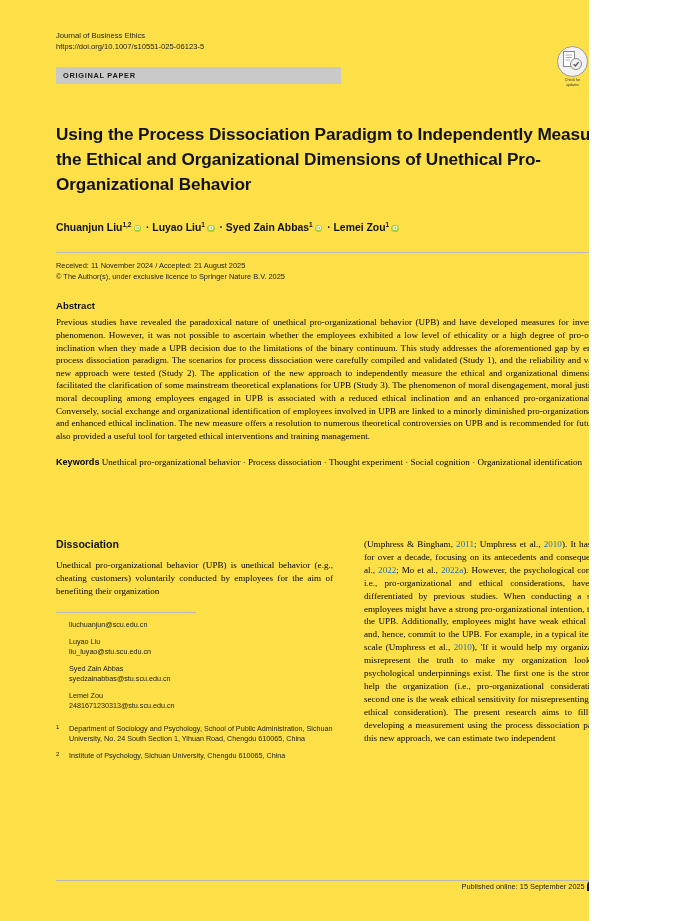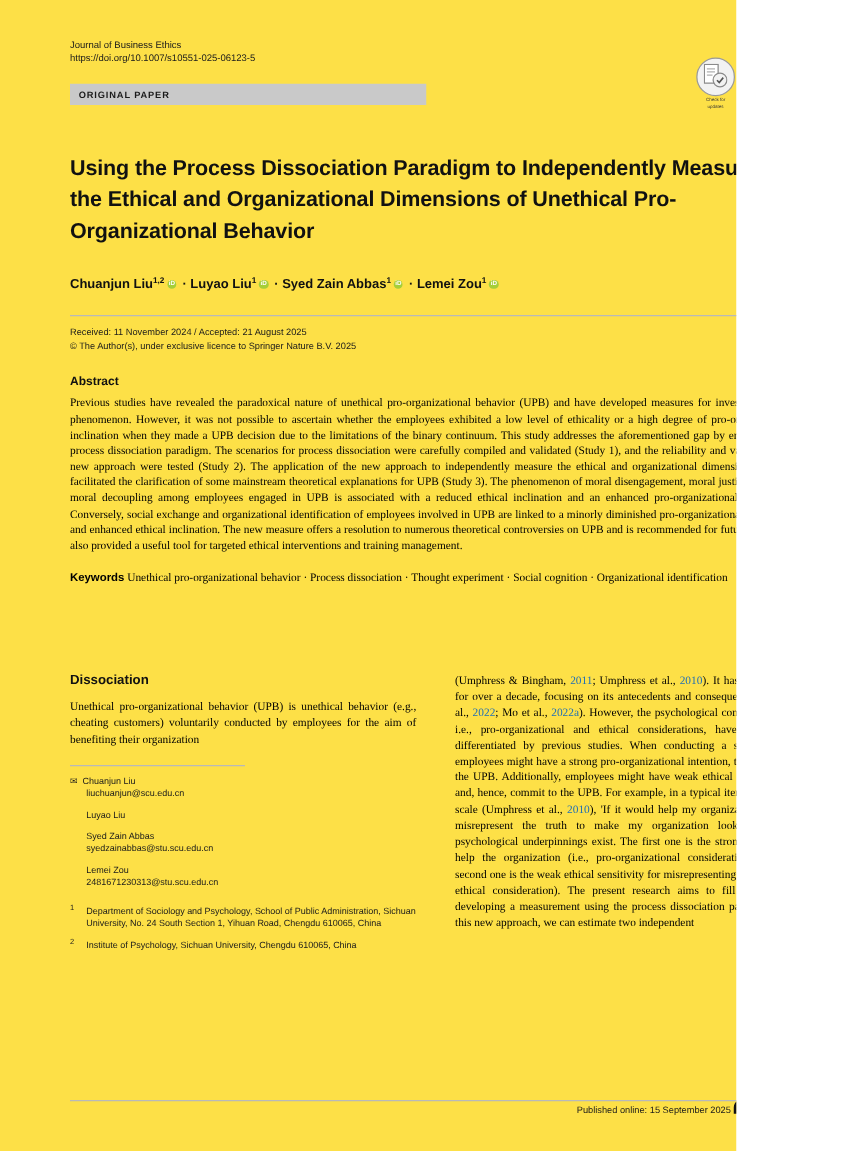--- a/index.html
+++ b/index.html
@@ -328,25 +328,25 @@
   <div class="cols">
 
     <div class="col col-left">
       <h2 class="intro">Dissociation</h2>
       <p class="body">Unethical pro-organizational behavior (UPB) is unethical behavior (e.g., cheating customers) voluntarily conducted by employees for the aim of benefiting their organization</p>
 
       <hr class="corr-rule">
 
       <div class="corr">
         <div class="corr-block">
-          <div class="corr-name"><span class="env">✉</span><span>Chuanjun Liu</span></div>
           <div class="corr-mail" style="padding-left:13px">liuchuanjun@scu.edu.cn</div>
         </div>
         <div class="corr-block" style="padding-left:13px">
           <div>Luyao Liu</div>
+          <div>liu_luyao@stu.scu.edu.cn</div>
         </div>
         <div class="corr-block" style="padding-left:13px">
           <div>Syed Zain Abbas</div>
           <div>syedzainabbas@stu.scu.edu.cn</div>
         </div>
         <div class="corr-block" style="padding-left:13px">
           <div>Lemei Zou</div>
           <div>2481671230313@stu.scu.edu.cn</div>
         </div>
       </div>

